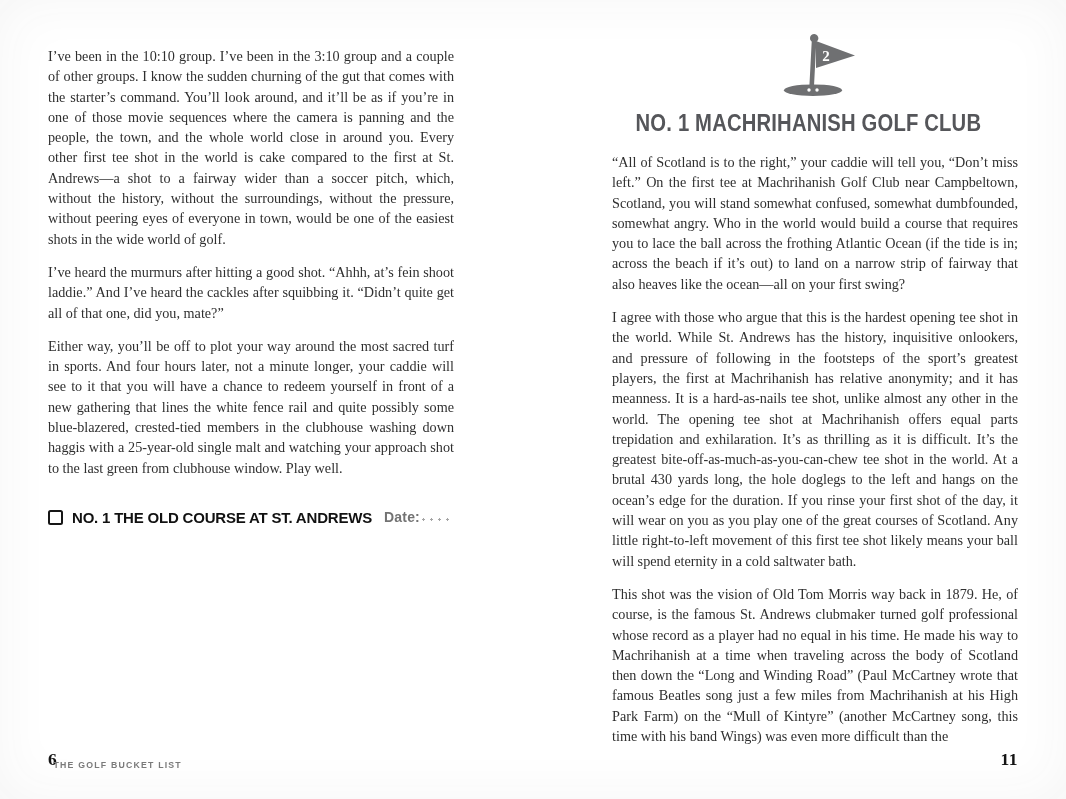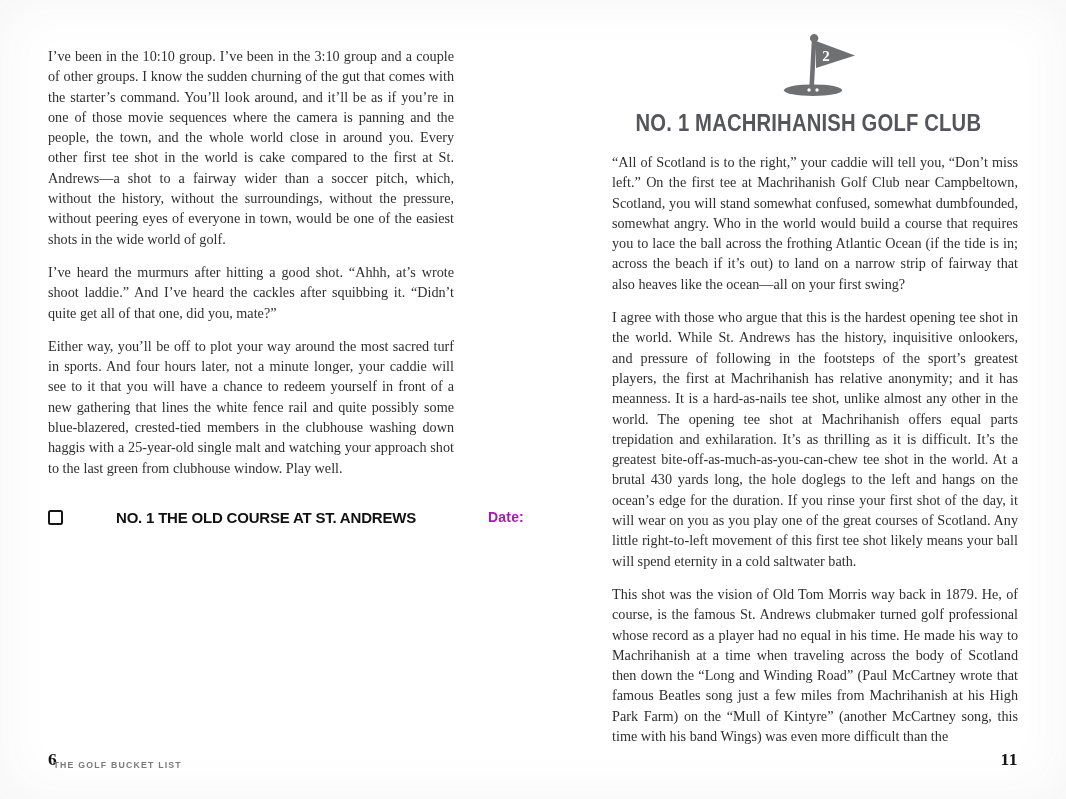--- a/index.html
+++ b/index.html
@@ -44,31 +44,31 @@
   .note-line{
     height:3px;margin-top:22px;
     background-image:radial-gradient(circle at 1.5px 1.5px,#9c9c9c 1.15px,transparent 1.35px);
     background-size:7px 3px;background-repeat:repeat-x;
   }
   .note-line:first-of-type{margin-top:33px;}
 
   
   .check-row{
     display:flex;align-items:center;margin-top:31px;
-    font-family:"Liberation Sans",sans-serif;white-space:nowrap;gap:44px;
+    font-family:"Liberation Sans",sans-serif;white-space:nowrap;
   }
   .checkbox{
     width:11px;height:11px;border:2.5px solid #161616;border-radius:2.5px;
     margin-right:9px;flex:none;background:#fff;
   }
   .check-label{
     font-weight:700;font-size:15px;letter-spacing:-0.2px;color:#111111;
   }
   .date-label{
-    font-weight:700;font-size:14px;color:#a21caf;margin-left:28px;letter-spacing:0.2px;
+    font-weight:700;font-size:14px;color:#737373;margin-left:12px;letter-spacing:0.2px;
   }
   .date-dots{
     flex:1;height:3px;margin-left:2px;align-self:center;margin-top:5px;
     background-image:radial-gradient(circle at 1.5px 1.5px,#a5a5a5 1.15px,transparent 1.35px);
     background-size:8px 3px;background-repeat:repeat-x;
   }
 
   
   .footer{position:absolute;top:749px;left:0;width:406px;height:22px;}
   .page-num{
@@ -88,21 +88,21 @@
   }
 </style>
 </head>
 <body>
 
 <div class="spread">
 
   <div class="page page-left">
     <div class="content">
       <p class="body-par">I’ve been in the 10:10 group. I’ve been in the 3:10 group and a couple of other groups. I know the sudden churning of the gut that comes with the starter’s command. You’ll look around, and it’ll be as if you’re in one of those movie sequences where the camera is panning and the people, the town, and the whole world close in around you. Every other first tee shot in the world is cake compared to the first at St. Andrews—a shot to a fairway wider than a soccer pitch, which, without the history, without the surroundings, without the pressure, without peering eyes of everyone in town, would be one of the easiest shots in the wide world of golf.</p>
-      <p class="body-par">I’ve heard the murmurs after hitting a good shot. “Ahhh, at’s wrote shoot laddie.” And I’ve heard the cackles after squibbing it. “Didn’t quite get all of that one, did you, mate?”</p>
+      <p class="body-par">I’ve heard the murmurs after hitting a good shot. “Ahhh, at’s fein shoot laddie.” And I’ve heard the cackles after squibbing it. “Didn’t quite get all of that one, did you, mate?”</p>
       <p class="body-par">Either way, you’ll be off to plot your way around the most sacred turf in sports. And four hours later, not a minute longer, your caddie will see to it that you will have a chance to redeem yourself in front of a new gathering that lines the white fence rail and quite possibly some blue-blazered, crested-tied members in the clubhouse washing down haggis with a 25-year-old single malt and watching your approach shot to the last green from clubhouse window. Play well.</p>
 
 
       <div class="check-row">
         <div class="checkbox"></div>
         <span class="check-label">NO. 1 THE OLD COURSE AT ST. ANDREWS</span>
         <span class="date-label">Date:</span>
         <div class="date-dots"></div>
       </div>
     </div>

